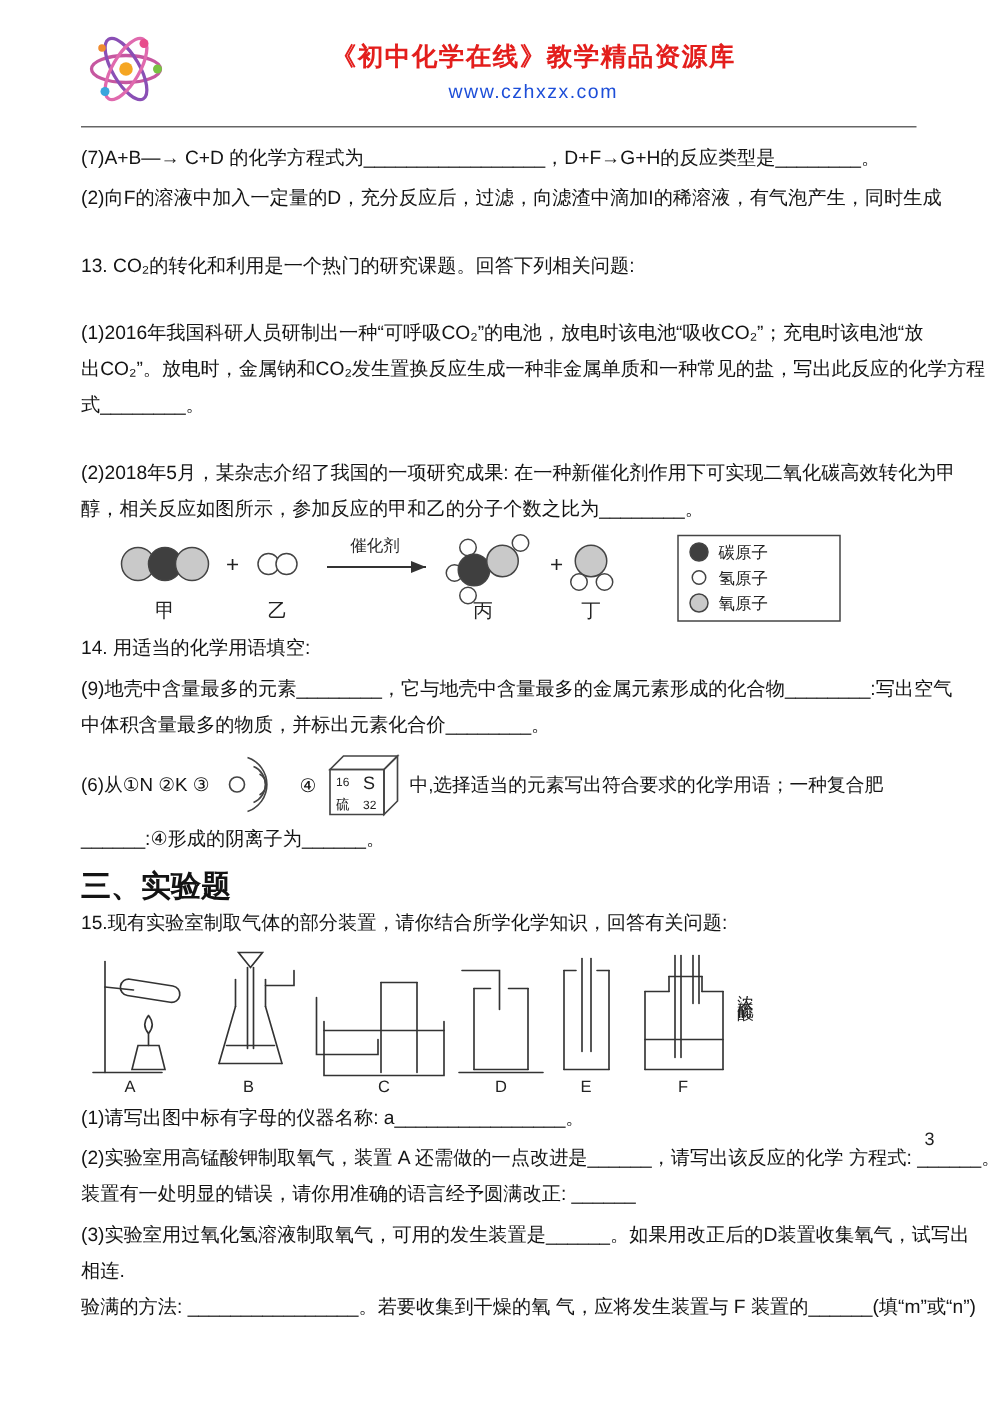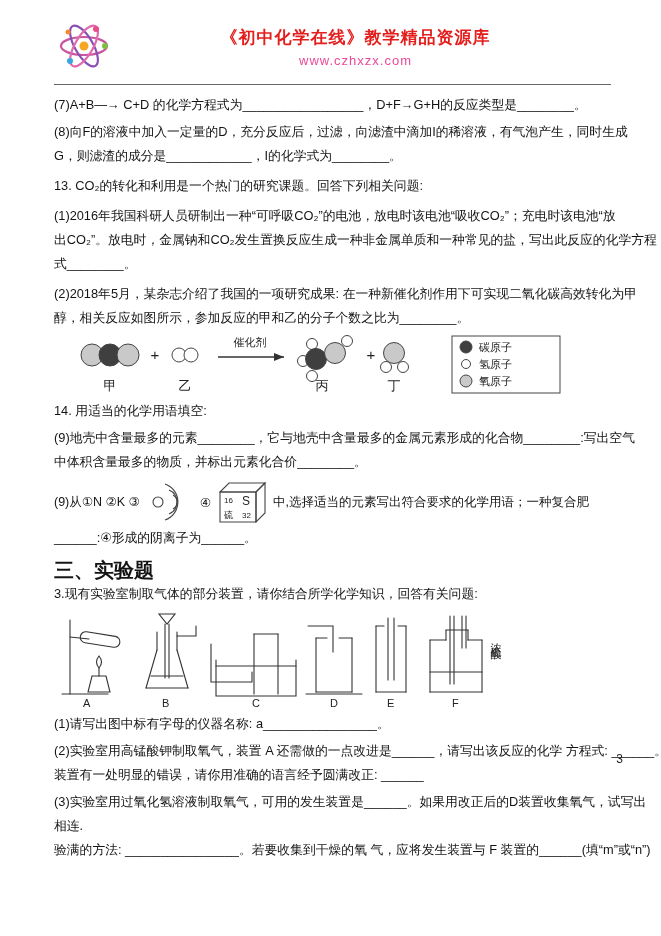--- a/index.html
+++ b/index.html
@@ -11,28 +11,28 @@
     position:relative;
     overflow:hidden;
   }
   .page { padding:18px 50px 0 54px; position:relative; height:792px; }
 
   
   .header { position:relative; height:60px; }
   .logo { position:absolute; left:4px; top:0; }
   .header-text { text-align:center; padding-left:46px; padding-top:8px; }
   .site-title { color:#e31e1c; font-size:17px; font-weight:bold; letter-spacing:1px; }
-  .site-url { color:#ec4899; font-size:13px; margin-top:4px; letter-spacing:1px; }
+  .site-url { color:#1d4ed8; font-size:13px; margin-top:4px; letter-spacing:1px; }
   .header-rule { border-bottom:1.6px solid #666; margin-top:6px; }
 
   
   .content { margin-top:8px; font-size:12.8px; }
   .ln { line-height:24px; white-space:nowrap; }
   .gap-sm { margin-top:3px; }
-  .gap-md { margin-top:6px; }
+  .gap-md { margin-top:21px; }
   .section-title { font-weight:bold; font-size:20px; line-height:24px; margin-top:8px; }
 
   
   .mol-fig { margin:4px 0 2px 6px; }
   svg { display:block; }
   svg text { font-family:"Liberation Sans","DejaVu Sans",sans-serif; fill:#222; }
 
   
   .q14row { display:flex; align-items:center; gap:5px; margin-top:4px; font-size:12.5px; }
   .q14row svg { display:inline-block; }
@@ -65,22 +65,21 @@
     <div class="header-text">
       <div class="site-title">《初中化学在线》教学精品资源库</div>
       <div class="site-url">www.czhxzx.com</div>
     </div>
   </div>
   <div class="header-rule"></div>
 
   <div class="content">
 
     <div class="ln">(7)A+B—→ C+D 的化学方程式为_________________，D+F→G+H的反应类型是________。</div>
-    <div class="ln gap-sm">(8)向F的溶液中加入一定量的D，充分反应后，过滤，向滤渣中滴加I的稀溶液，有气泡产生，同时生成</div>
-    <div class="ln">G，则滤渣的成分是____________，I的化学式为________。</div>
+    <div class="ln gap-sm">(2)向F的溶液中加入一定量的D，充分反应后，过滤，向滤渣中滴加I的稀溶液，有气泡产生，同时生成</div>
 
     <div class="ln gap-md">13. CO₂的转化和利用是一个热门的研究课题。回答下列相关问题:</div>
     <div class="ln gap-md">(1)2016年我国科研人员研制出一种“可呼吸CO₂”的电池，放电时该电池“吸收CO₂”；充电时该电池“放</div>
     <div class="ln">出CO₂”。放电时，金属钠和CO₂发生置换反应生成一种非金属单质和一种常见的盐，写出此反应的化学方程</div>
     <div class="ln">式________。</div>
     <div class="ln gap-md">(2)2018年5月，某杂志介绍了我国的一项研究成果: 在一种新催化剂作用下可实现二氧化碳高效转化为甲</div>
     <div class="ln">醇，相关反应如图所示，参加反应的甲和乙的分子个数之比为________。</div>
 
     <div class="mol-fig">
       <svg width="512" height="62" viewBox="0 0 512 62">
@@ -125,21 +124,21 @@
           <text x="419" y="51" font-size="11">氧原子</text>
         </g>
       </svg>
     </div>
 
     <div class="ln gap-sm">14. 用适当的化学用语填空:</div>
     <div class="ln gap-sm">(9)地壳中含量最多的元素________，它与地壳中含量最多的金属元素形成的化合物________:写出空气</div>
     <div class="ln">中体积含量最多的物质，并标出元素化合价________。</div>
 
     <div class="q14row">
-      <span>(9)从①N ②K ③</span>
+      <span>(6)从①N ②K ③</span>
       <svg width="50" height="48" viewBox="0 0 50 48">
         <circle cx="13" cy="24" r="5" fill="none" stroke="#444" stroke-width="1.1"></circle>
         <path d="M 20 6 A 19 19 0 0 1 20 42" fill="none" stroke="#444" stroke-width="1.1"></path>
         <path d="M 24 12 A 13 13 0 0 1 24 36" fill="none" stroke="#444" stroke-width="1.1"></path>
         <path d="M 28 17 A 8 8 0 0 1 28 31" fill="none" stroke="#444" stroke-width="1.1"></path>
       </svg>
       <span>④</span>
       <svg width="52" height="46" viewBox="0 0 52 46">
         <polygon points="4,13 40,13 40,43 4,43" fill="none" stroke="#444" stroke-width="1.1"></polygon>
         <polygon points="4,13 13,4 49,4 40,13" fill="none" stroke="#444" stroke-width="1.1"></polygon>
@@ -147,21 +146,21 @@
         <text x="8" y="24" font-size="8">16</text>
         <text x="26" y="26" font-size="12">S</text>
         <text x="8" y="39" font-size="9">硫</text>
         <text x="26" y="39" font-size="8">32</text>
       </svg>
       <span>中,选择适当的元素写出符合要求的化学用语；一种复合肥</span>
     </div>
     <div class="ln">______:④形成的阴离子为______。</div>
 
     <div class="section-title">三、实验题</div>
-    <div class="ln">3.现有实验室制取气体的部分装置，请你结合所学化学知识，回答有关问题:</div>
+    <div class="ln">15.现有实验室制取气体的部分装置，请你结合所学化学知识，回答有关问题:</div>
 
     <div class="apparatus-fig">
       <svg width="470" height="100" viewBox="0 0 470 100" fill="none" stroke="#333" stroke-width="1.1" stroke-linecap="round">
 
         <g>
           <line x1="6" y1="84" x2="52" y2="84"></line>
           <line x1="14" y1="84" x2="14" y2="10"></line>
           <line x1="14" y1="27" x2="33" y2="29"></line>
           <g transform="rotate(9 44 30)">
             <rect x="24" y="24" width="40" height="11" rx="5.5"></rect>

